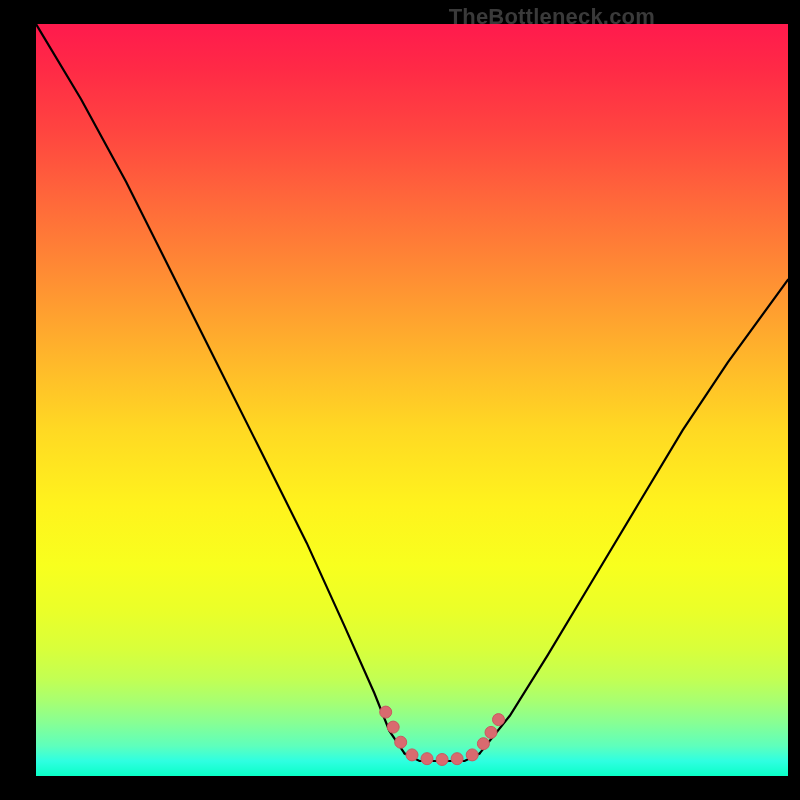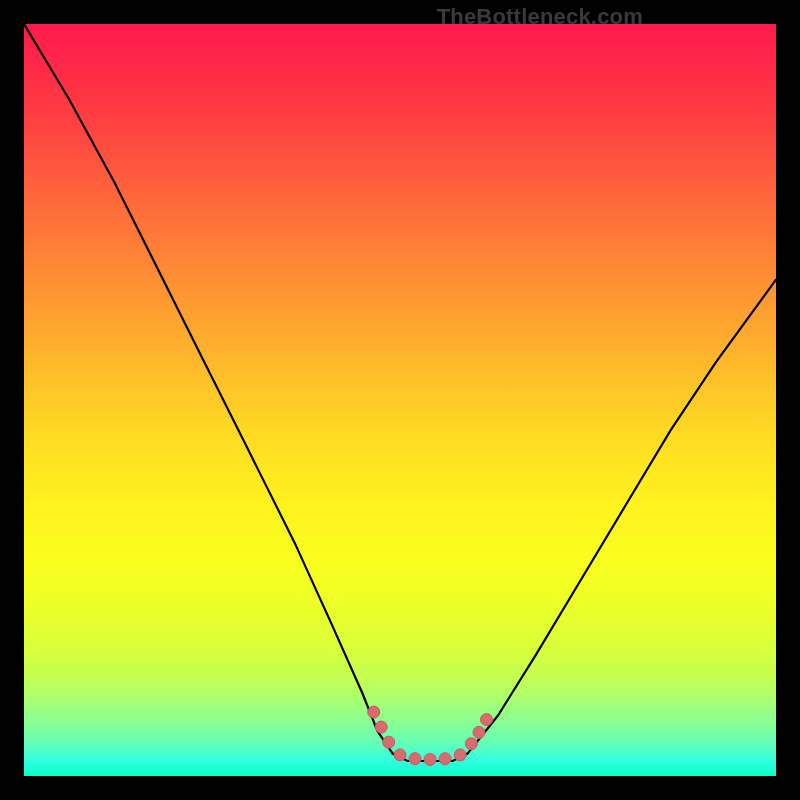--- a/index.html
+++ b/index.html
@@ -6,21 +6,21 @@
     margin: 0;
     padding: 0;
     width: 800px;
     height: 800px;
     overflow: hidden;
     background: #000;
     font-family: Arial, Helvetica, sans-serif;
   }
   .frame {
     position: absolute;
-    left: 0;
+    left: 12px;
     top: 0;
     width: 653px;
     height: 800px;
     background: #000;
   }
   .plot-area {
     position: absolute;
     left: 24px;
     top: 24px;
     width: 752px;

